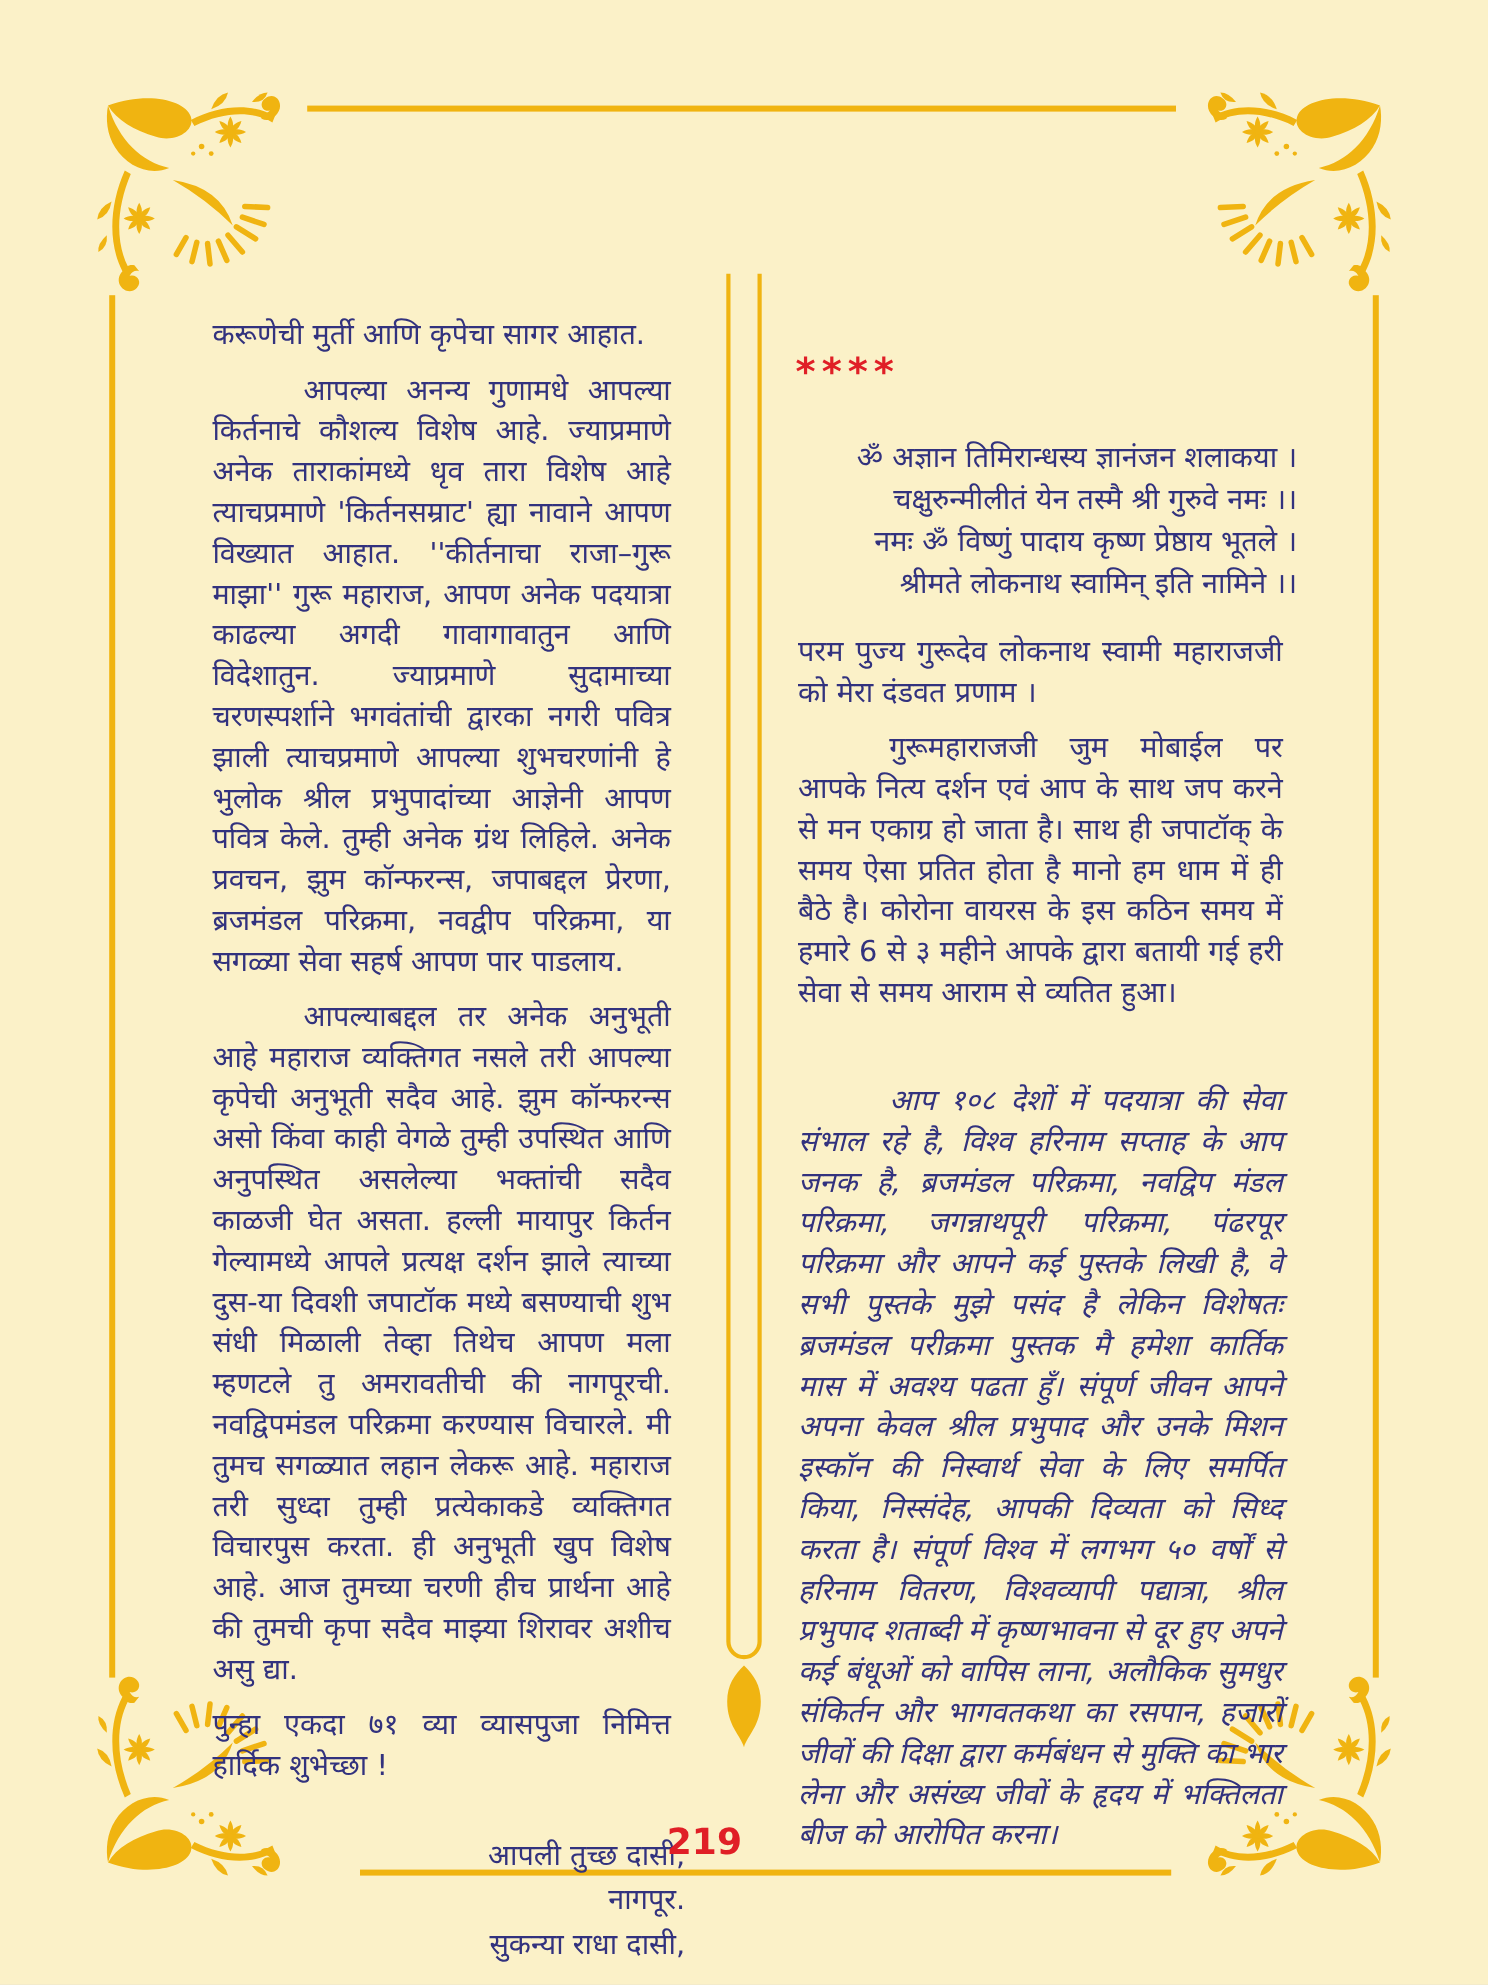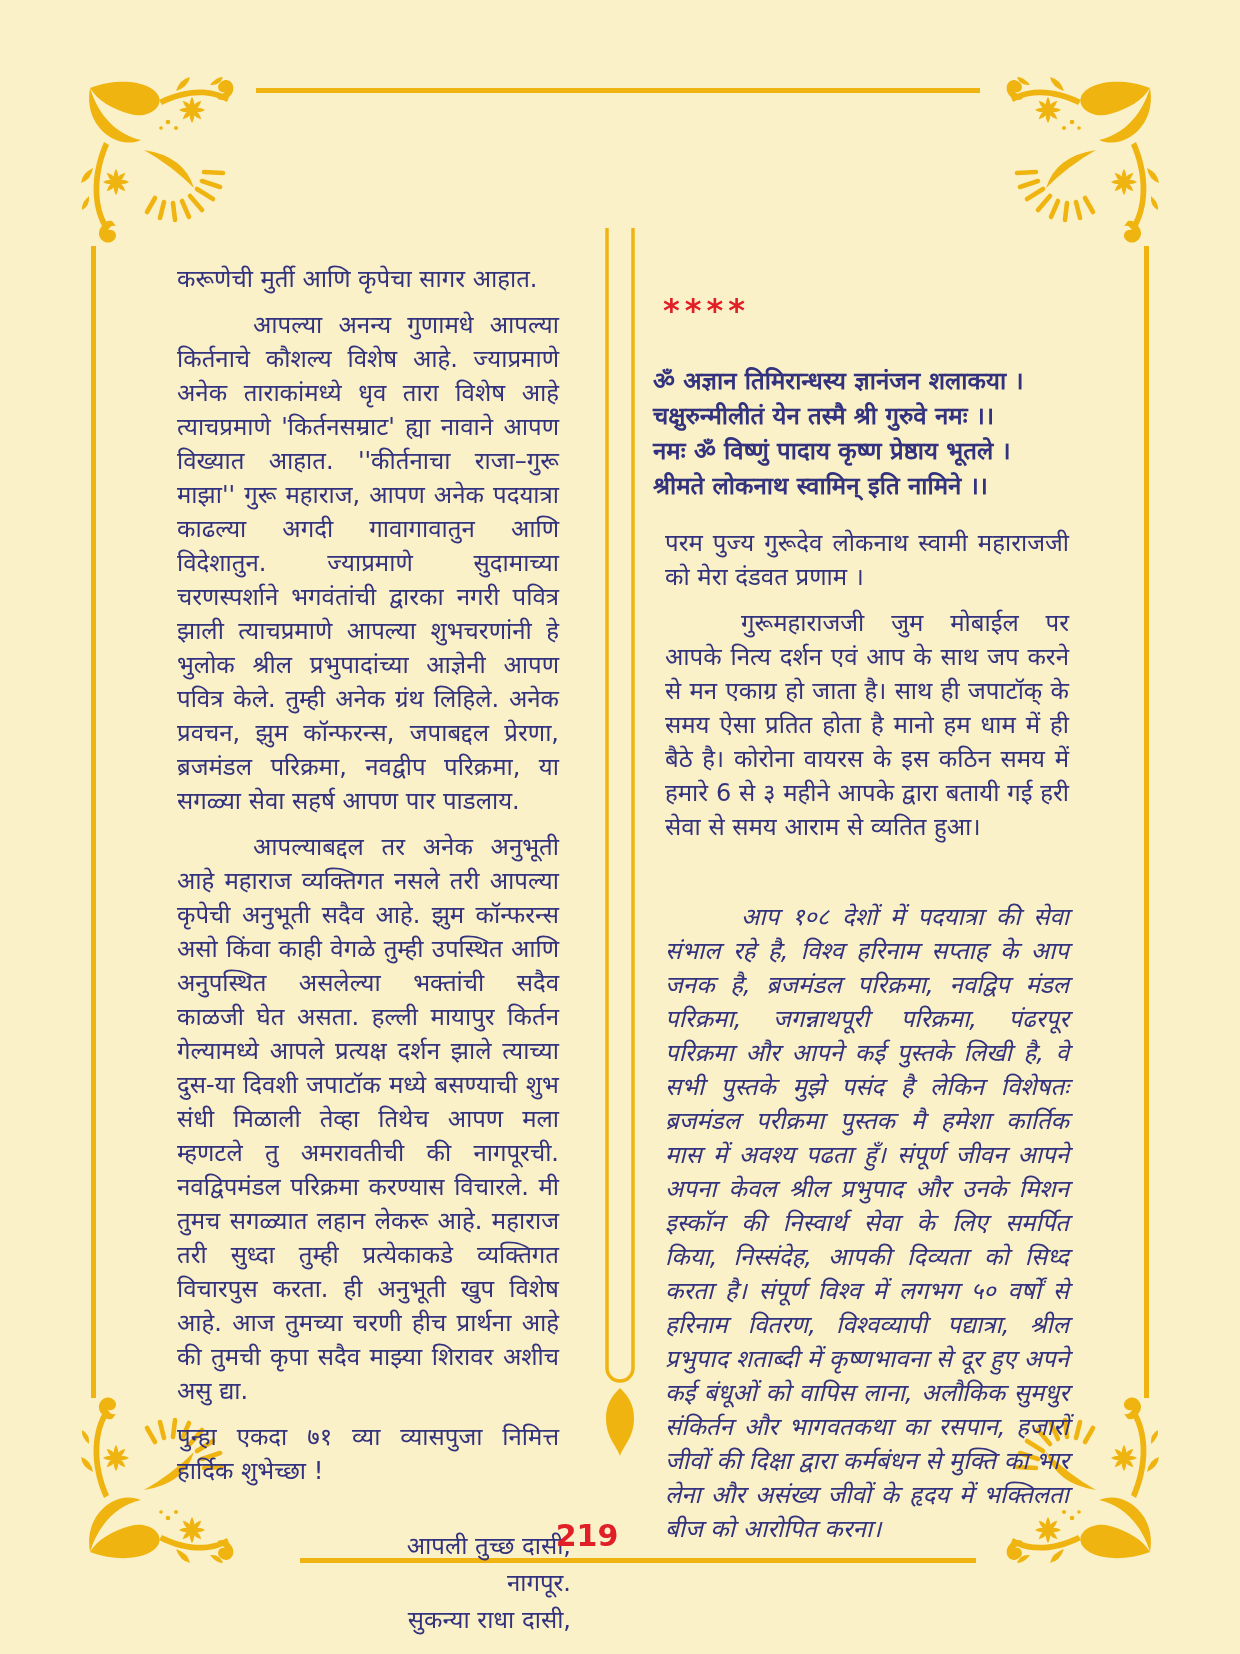--- a/index.html
+++ b/index.html
@@ -26,21 +26,21 @@
   .col-left{left:165px;width:406px;}
   .col-right{left:653px;width:428px;}
   p{margin:12px;}
   .ind{text-indent:76px;}
   .sig{margin-top:40px;text-align:right;}
   .sig div{line-height:37px;}
   .stars{
     color:#E01F26;font-weight:bold;font-size:32px;line-height:32px;
     letter-spacing:5px;margin:44px 0 0 10px;text-align:left;
   }
-  .shloka{margin-top:38px;text-align:left;line-height:35px;font-weight:bold;}
+  .shloka{margin-top:38px;text-align:right;line-height:35px;}
   .shloka div{white-space:nowrap;}
   .rc-p0{margin-top:22px;}
   .rc-p2{margin-top:56px;font-style:italic;}
   .pageno{
     position:absolute;left:0;top:1518px;width:1174px;
     text-align:center;color:#E01F26;font-weight:bold;font-size:30px;
     font-family:"DejaVu Sans", sans-serif;
   }
 </style>
 </head>

